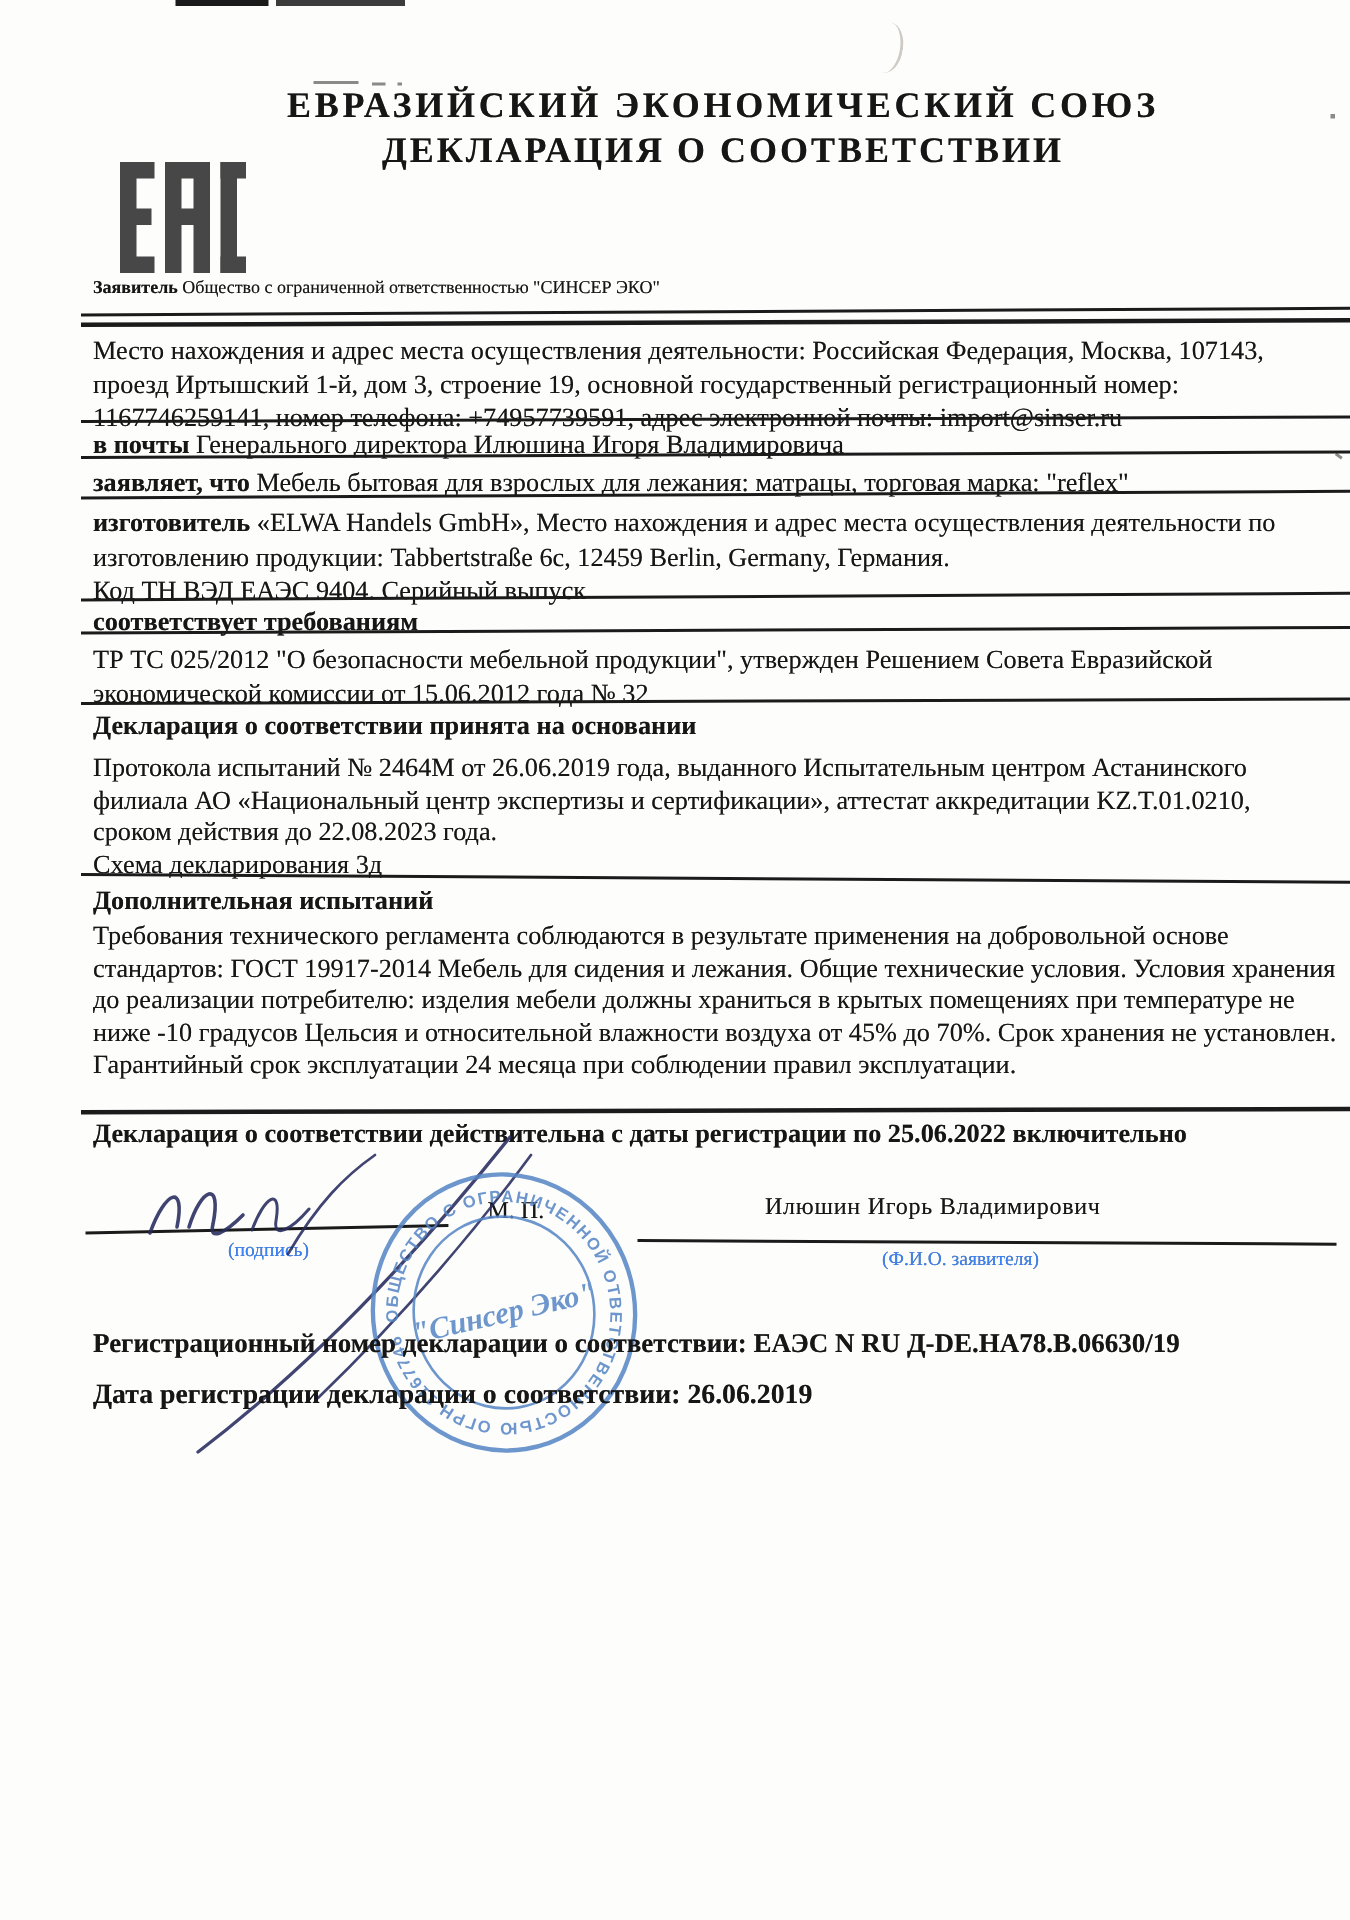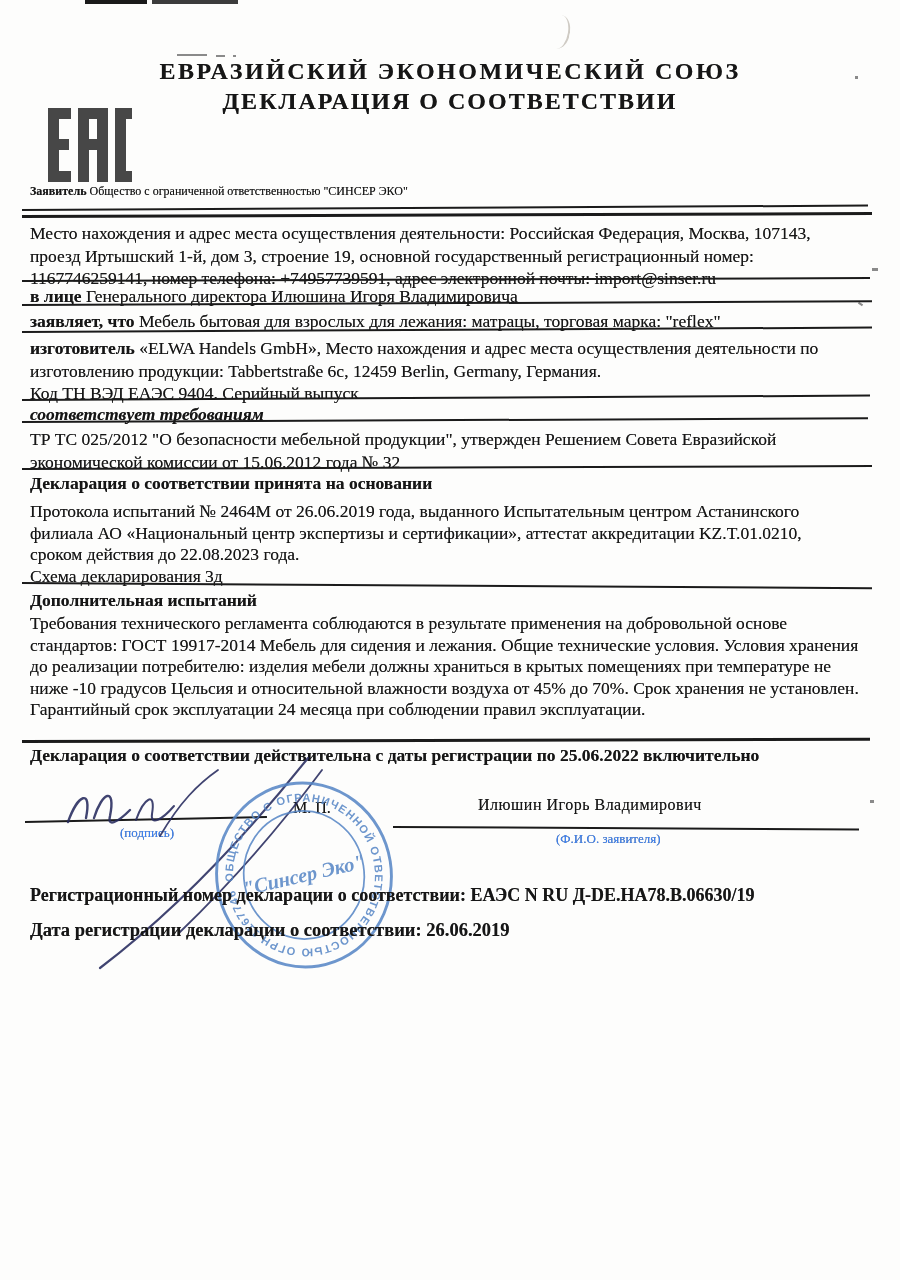--- a/index.html
+++ b/index.html
@@ -4,21 +4,21 @@
 <style>
   html,body{margin:0;padding:0;}
   body{
     width:900px;height:1280px;
     background:#fdfdfc;
     position:relative;
     overflow:hidden;
     font-family:"Liberation Serif","DejaVu Serif",serif;
     color:#161616;
   }
-  .page{position:absolute;inset:0;}
+  .page{position:absolute;inset:0;margin-left:32px;}
   .tb{position:absolute;font-family:"Liberation Serif","DejaVu Serif",serif;color:#161616;
       text-shadow:0 0 .35px rgba(20,20,20,.6);}
   .b{font-weight:700;}
   .rule{position:absolute;height:2px;background:#1b1b1b;transform-origin:left center;}
   .title{left:0;width:900px;text-align:center;font-weight:700;font-size:24px;letter-spacing:2.5px;}
   .body17{font-size:17.5px;line-height:22.5px;}
   .cap{font-size:13px;color:#3b82f6;}
   .artifact{position:absolute;background:#1a1a1a;}
   .speck{position:absolute;background:#8a8a8a;}
   .paren{position:absolute;width:16px;height:34px;border-right:2px solid #cfcbc4;
@@ -66,39 +66,39 @@
     <span class="b">Заявитель</span>
     <span>Общество с ограниченной ответственностью "СИНСЕР  ЭКО"</span>
   </div>
   <div class="rule" style="left:22px;top:209px;width:846px;transform:rotate(-0.3deg);"></div>
   <div class="rule" style="left:22px;top:215px;width:850px;height:3px;transform:rotate(-0.2deg);"></div>
 
   <div class="tb body17" style="left:30px;top:222px;width:832px;">Место нахождения и адрес места осуществления деятельности: Российская Федерация, Москва, 107143, проезд Иртышский 1-й, дом 3, строение 19, основной государственный регистрационный номер: 1167746259141, номер телефона: +74957739591, адрес электронной почты: import@sinser.ru</div>
   <div class="rule" style="left:22px;top:280px;width:848px;transform:rotate(-0.2deg);"></div>
 
   <div class="tb body17" style="left:30px;top:285px;width:845px;">
-    <span class="b">в лице</span>
+    <span class="b">в почты</span>
     <span>Генерального директора Илюшина Игоря Владимировича</span>
   </div>
   <div class="rule" style="left:22px;top:304px;width:850px;transform:rotate(-0.25deg);"></div>
 
   <div class="tb body17" style="left:30px;top:310px;width:845px;">
     <span class="b">заявляет, что</span>
     <span>Мебель бытовая для взрослых для лежания: матрацы, торговая марка: "reflex"</span>
   </div>
   <div class="rule" style="left:22px;top:331px;width:850px;transform:rotate(-0.3deg);"></div>
 
   <div class="tb body17" style="left:30px;top:337px;width:842px;">
     <span class="b">изготовитель</span>
     <span>«ELWA Handels GmbH», Место нахождения и адрес места осуществления деятельности по изготовлению продукции: Tabbertstraße 6c, 12459 Berlin,  Germany,  Германия.</span>
     <div>Код ТН ВЭД ЕАЭС 9404. Серийный выпуск</div>
   </div>
   <div class="rule" style="left:22px;top:399px;width:848px;transform:rotate(-0.3deg);"></div>
 
-  <div class="tb body17 b" style="left:30px;top:403px;font-style:italic;">соответствует требованиям</div>
+  <div class="tb body17 b" style="left:30px;top:403px;">соответствует требованиям</div>
   <div class="rule" style="left:22px;top:421px;width:846px;transform:rotate(-0.25deg);"></div>
 
   <div class="tb body17" style="left:30px;top:428px;width:825px;">ТР ТС 025/2012 "О безопасности мебельной продукции", утвержден Решением Совета Евразийской экономической комиссии от 15.06.2012 года № 32</div>
   <div class="rule" style="left:22px;top:468px;width:850px;transform:rotate(-0.2deg);"></div>
 
   <div class="tb body17 b" style="left:30px;top:472px;">Декларация о соответствии принята на основании</div>
   <div class="tb body17" style="left:30px;top:501px;width:790px;line-height:21.5px;">Протокола испытаний № 2464М  от 26.06.2019 года, выданного Испытательным центром Астанинского филиала АО «Национальный центр экспертизы и сертификации», аттестат аккредитации KZ.T.01.0210, сроком действия до 22.08.2023 года.</div>
   <div class="tb body17" style="left:30px;top:565px;">Схема декларирования 3д</div>
   <div class="rule" style="left:22px;top:582px;width:850px;transform:rotate(0.35deg);"></div>
 

